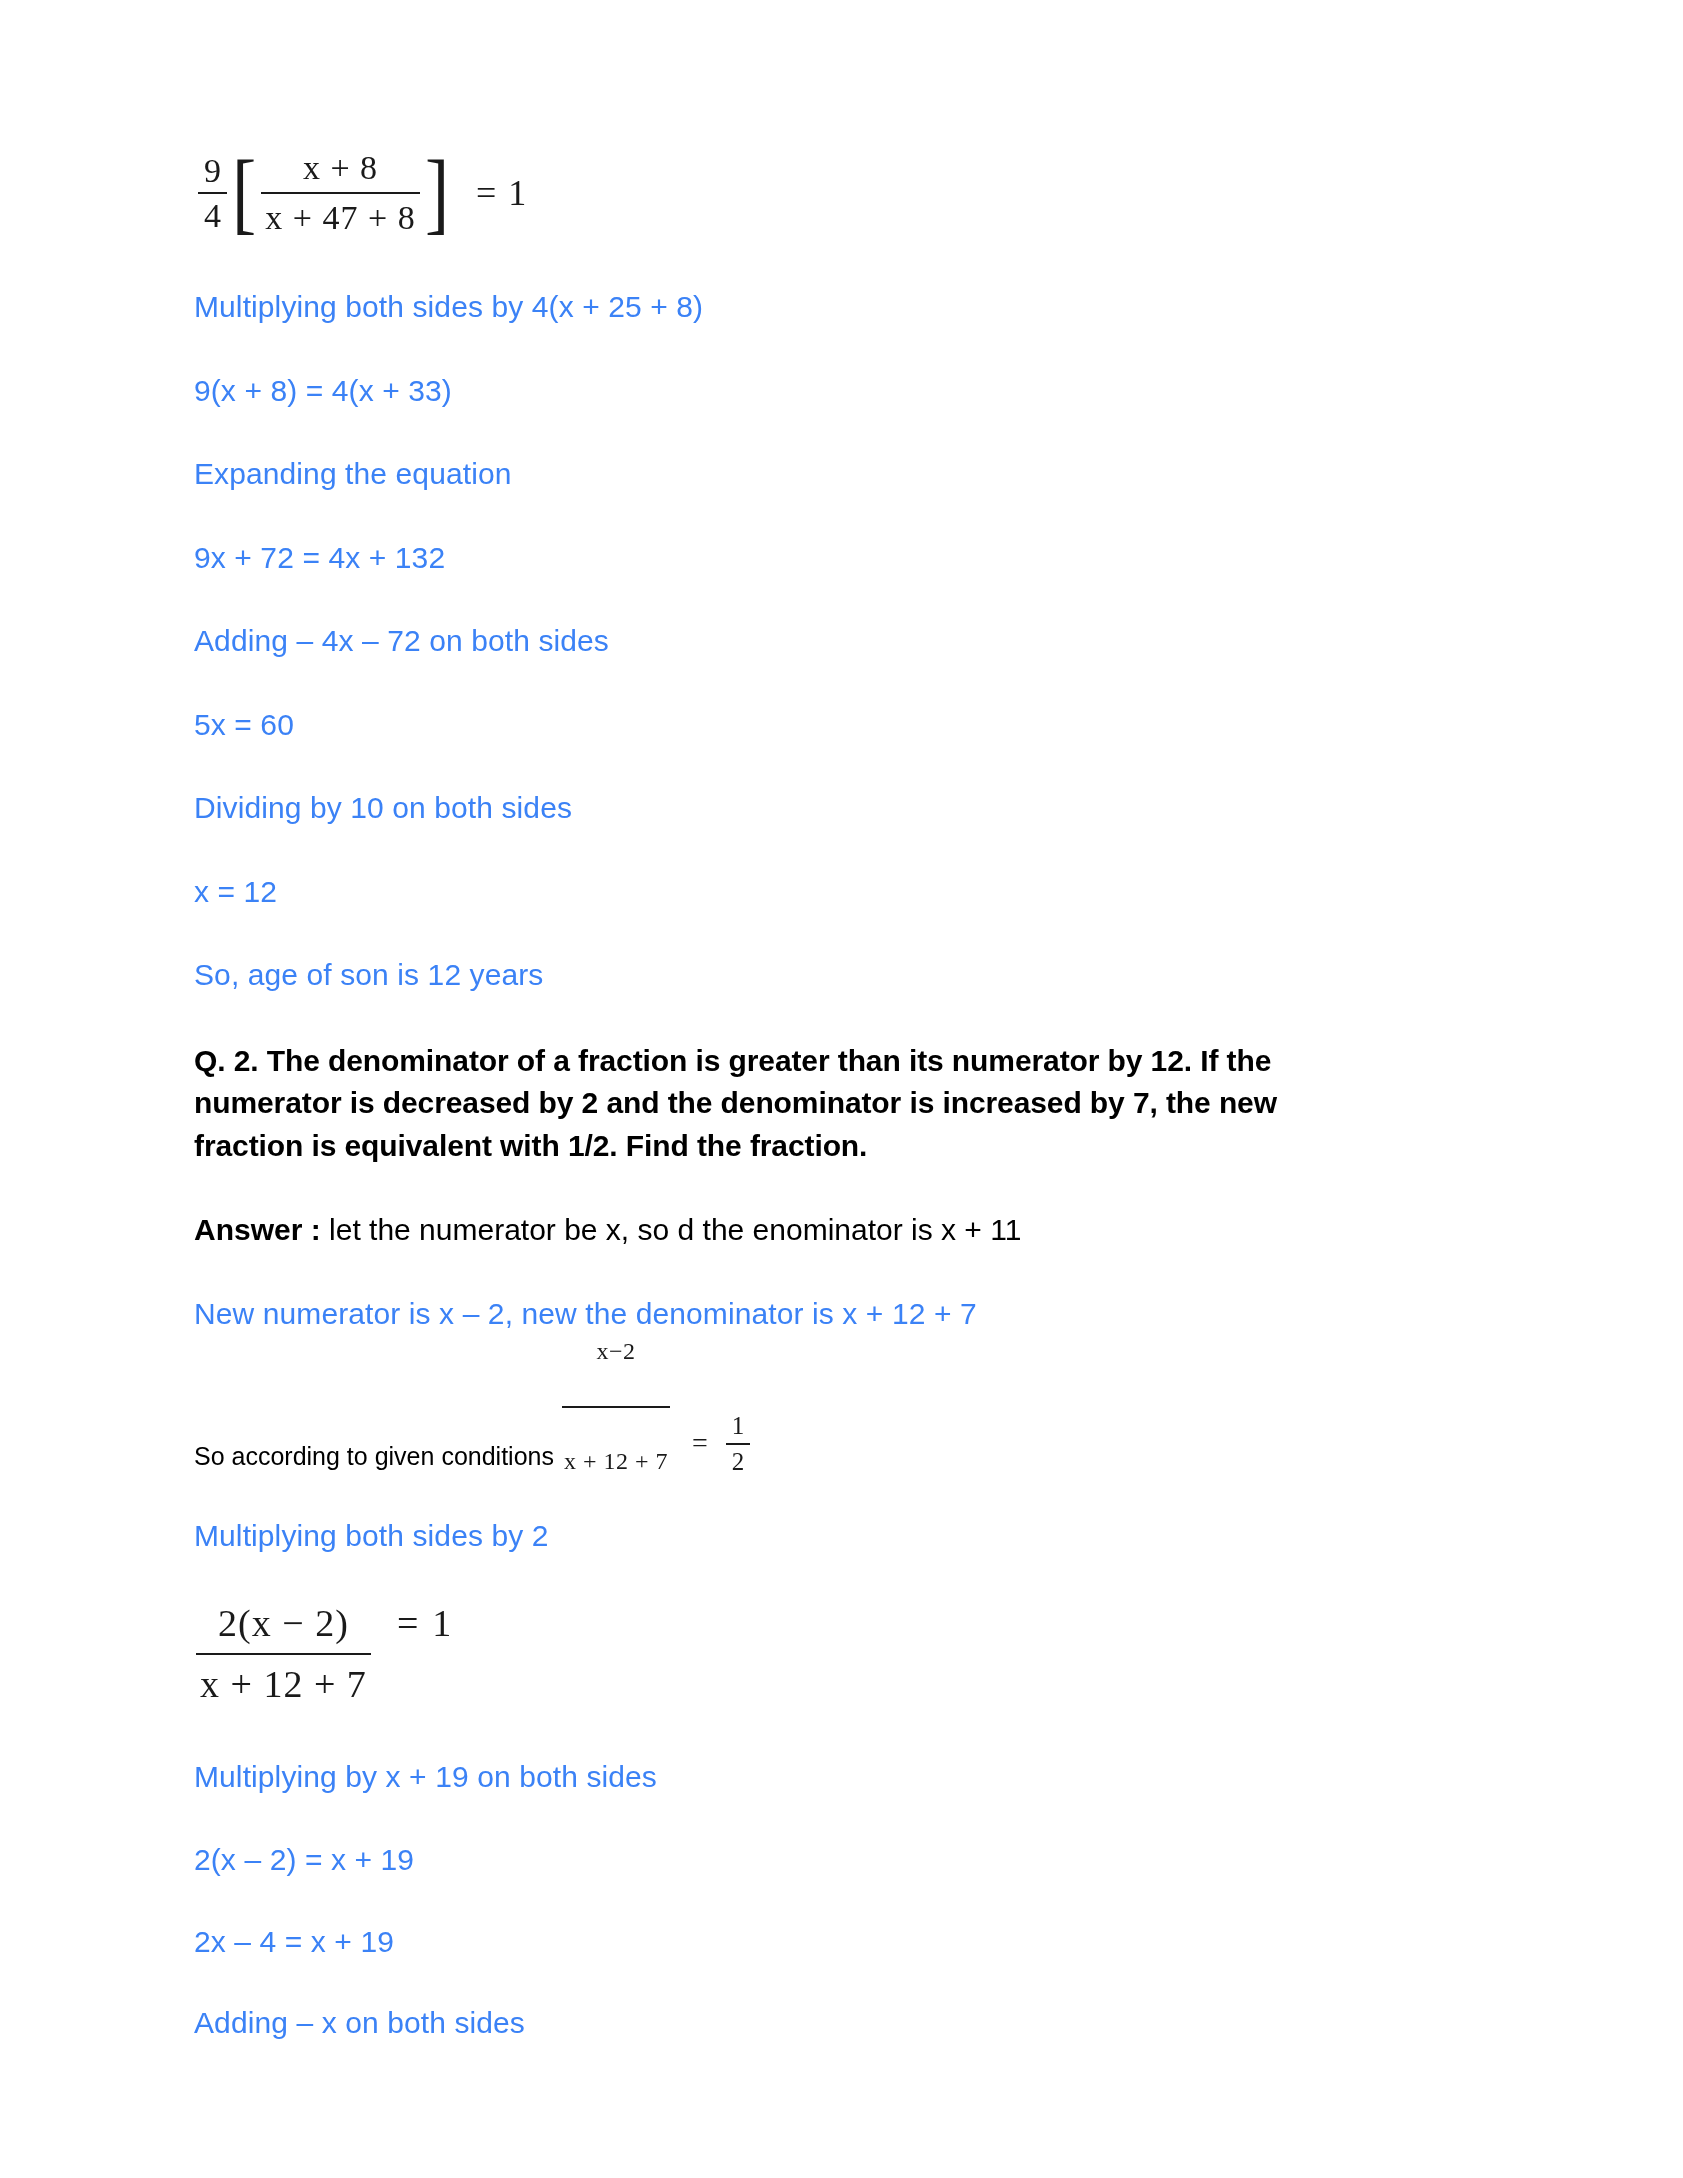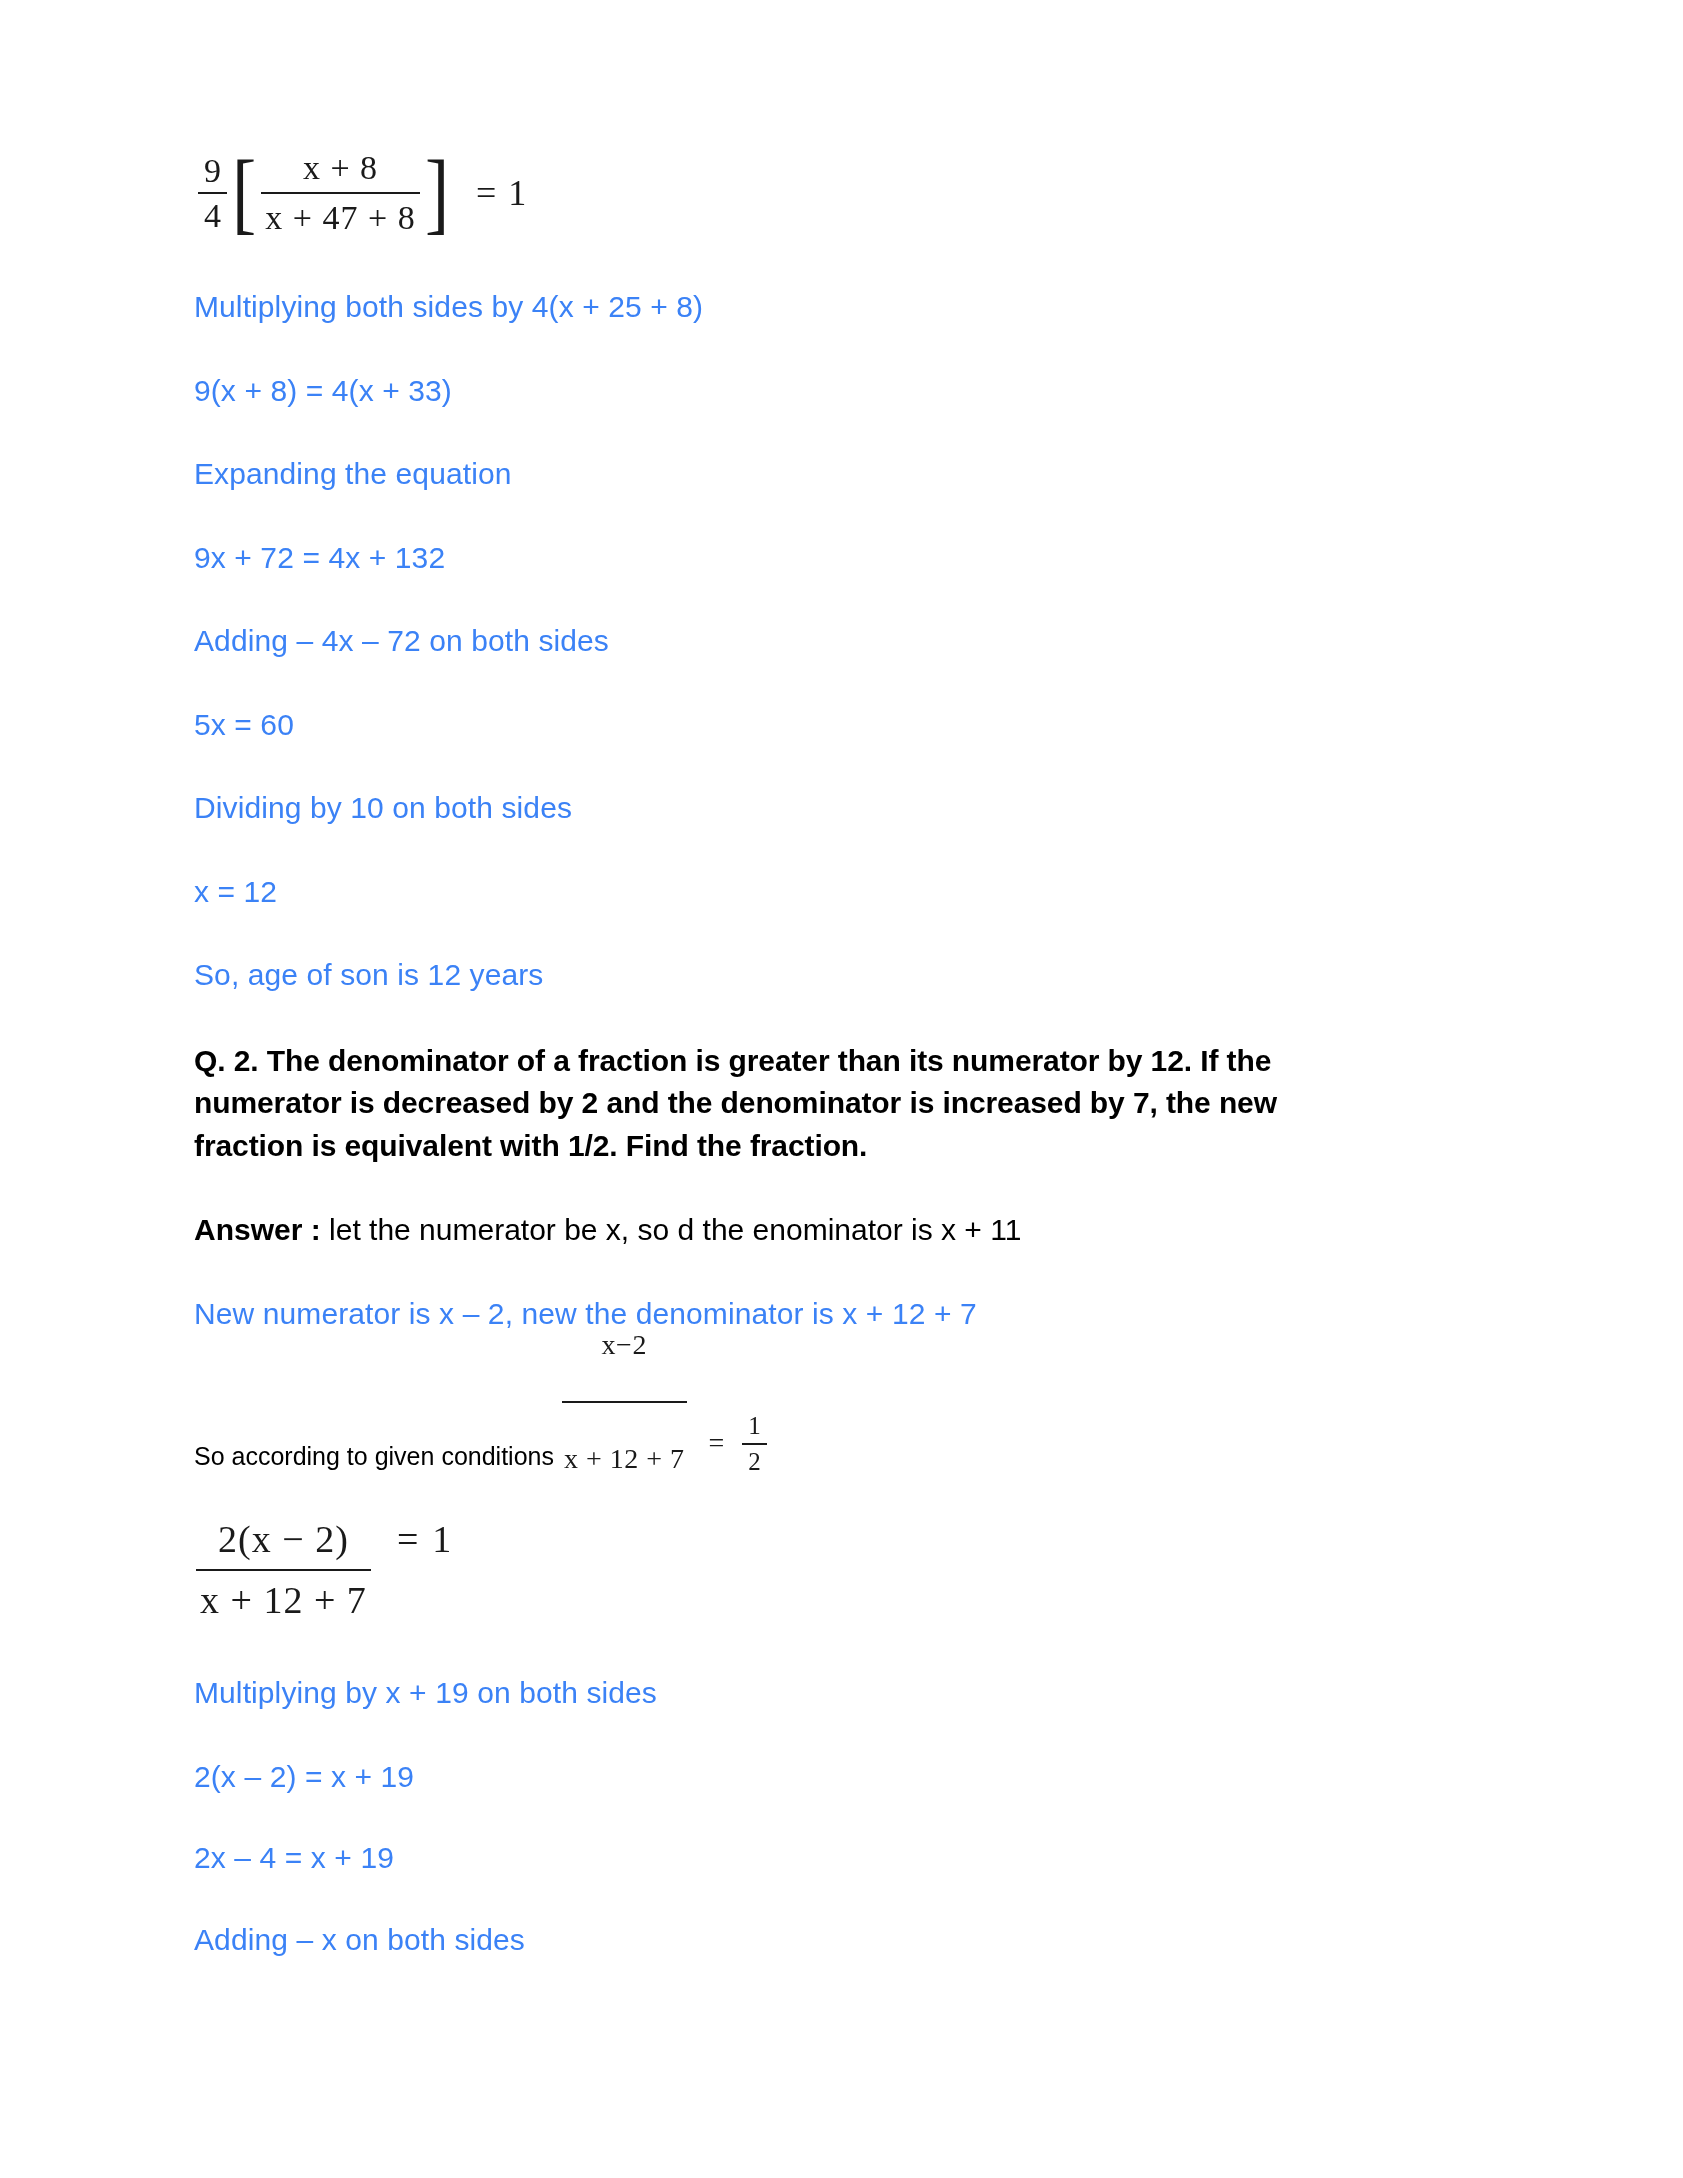--- a/index.html
+++ b/index.html
@@ -130,21 +130,21 @@
     align-items: flex-end;
     margin: 0 0 44px 0;
     height: 95px;
   }
   .inline-eq-line .lead {
     font-size: 25px;
     line-height: 1.2;
     padding-bottom: 2px;
   }
   .inline-eq-line .mini-frac {
-    font-size: 28px;
+    font-size: 24px;
     line-height: 1.15;
     margin-left: 8px;
     margin-bottom: -2px;
     gap: 36px;
   }
   .inline-eq-line .mini-frac .num { padding: 0 10px 1px 10px; letter-spacing: 0.5px; }
   .inline-eq-line .mini-frac .den { padding: 1px 2px 0 2px; letter-spacing: 0.5px; }
   .inline-eq-line .eqsign2 {
     font-size: 28px;
     margin: 0 18px 14px 22px;
@@ -224,20 +224,21 @@
         <span class="den">x + 12 + 7</span>
       </span>
       <span class="eqsign2 math">=</span>
       <span class="frac half-frac math">
         <span class="num">1</span>
         <span class="bar"></span>
         <span class="den">2</span>
       </span>
     </div>
 
+    <p class="line">Multiplying both sides by 2</p>
 
     <div class="math" id="equation-two">
       <span class="frac big-frac">
         <span class="num">2(x − 2)</span>
         <span class="bar"></span>
         <span class="den">x + 12 + 7</span>
       </span>
       <span class="eqsign3">=</span>
       <span class="rhs2">1</span>
     </div>

